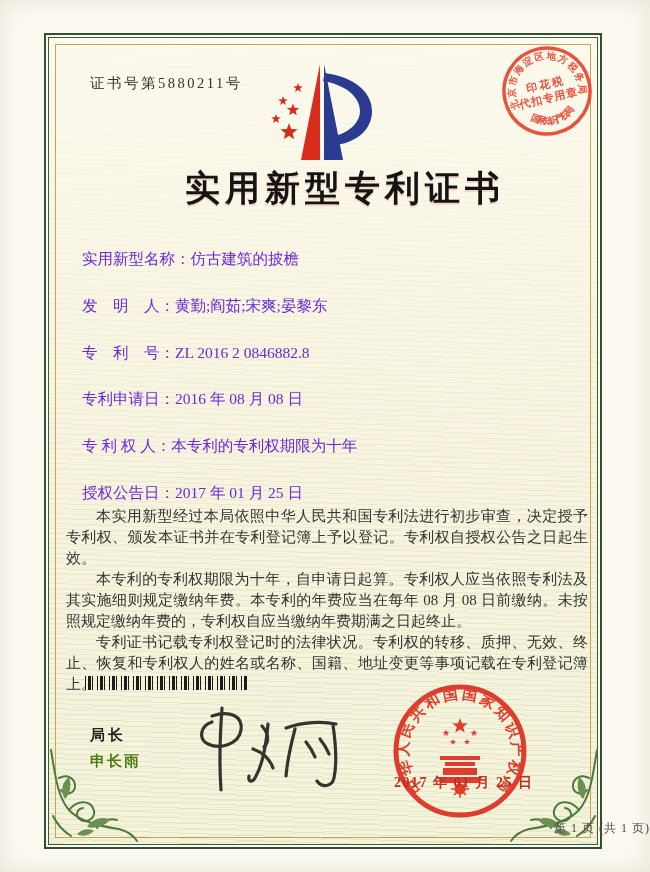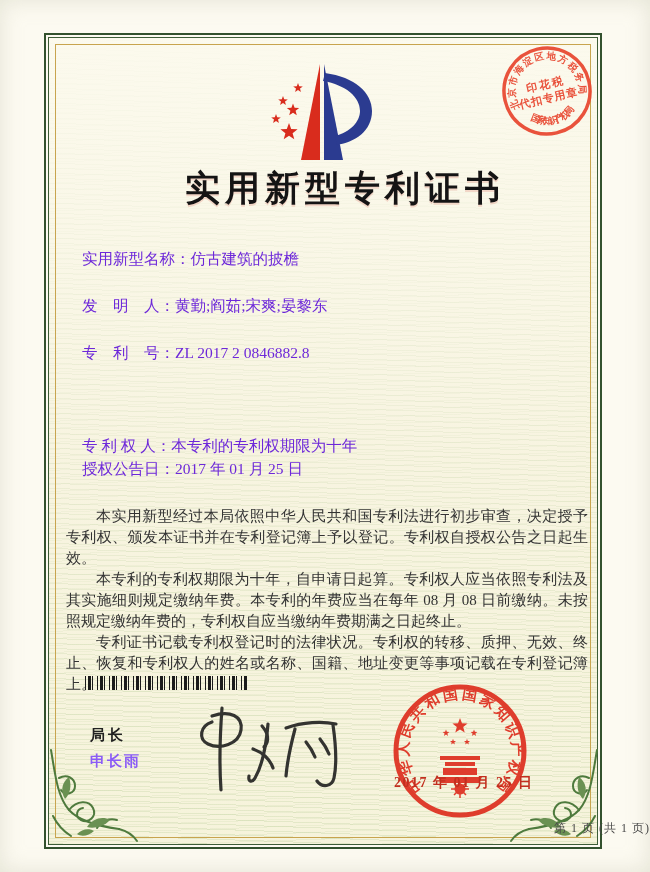--- a/index.html
+++ b/index.html
@@ -18,31 +18,31 @@
       repeating-linear-gradient(2deg, rgba(145,182,115,.25) 0 1px, rgba(0,0,0,0) 1px 5px),
       repeating-linear-gradient(-2deg, rgba(145,182,115,.14) 0 1px, rgba(0,0,0,0) 1px 7px),
       #f8f5e3;}
   .frame3{position:absolute; inset:6px; border:1px solid #c8a44e;}
   
   .cert-no{position:absolute; left:90px; top:74px; font-size:14.5px; letter-spacing:2.5px; color:#333;}
   .title{position:absolute; left:0; top:165px; width:650px; text-align:center;
     font-size:35px; font-weight:bold; letter-spacing:5px; color:#141414;
     text-shadow:0 2px 0 rgba(205,45,30,.16);margin-left:20px;}
   .field{position:absolute; left:82px; font-size:15.5px; color:#6d28d9; white-space:nowrap;}
-  .f0{top:249px}.f1{top:296px}.f2{top:343px}.f3{top:389px}.f4{top:436px}.f5{top:459px}
+  .f0{top:249px}.f1{top:296px}.f2{top:343px}.f3{top:389px}.f4{top:436px}.f5{top:483px}
   .paras{position:absolute; left:66px; top:506px; width:522px; font-size:15px;
     line-height:21px; color:#333; text-align:justify;}
   .paras p{margin:0; text-indent:2em;}
   .barcode{position:absolute; left:85px; top:676px; width:162px; height:14px;
     background:repeating-linear-gradient(90deg,#1b1b1b 0 1.5px,transparent 1.5px 3px,
       #1b1b1b 3px 6px,transparent 6px 7.5px,#1b1b1b 7.5px 8.5px,transparent 8.5px 12px);}
   .signer-title{position:absolute; left:90px; top:726px; font-size:15px; font-weight:bold;
     letter-spacing:3px; color:#222;text-align:right;}
   .signer-name{position:absolute; left:90px; top:752px; font-size:15px; font-weight:bold;
-    letter-spacing:2px; color:#8b5cf6;}
+    letter-spacing:2px; color:#4d7c0f;}
   .signature{position:absolute; left:175px; top:698px;}
   .main-seal{position:absolute; left:385px; top:676px; opacity:.93;}
   .date-stamp{position:absolute; left:394px; top:774px; font-size:14px; font-weight:bold;
     letter-spacing:1.5px; color:#c22f1f;}
   .tax-seal{position:absolute; left:494px; top:38px; transform:rotate(-13deg); opacity:.92;}
   .footer{position:absolute; left:0; top:820px; width:650px; text-align:right;
     font-size:12px; letter-spacing:1px; color:#4a4a4a;}
   .logo{position:absolute; left:258px; top:58px;}
   .ornament{position:absolute; width:95px; height:95px;}
   .orn-left{left:47px; top:748px;}
@@ -83,39 +83,41 @@
       <path d="M 6,68 C 10,76 16,83 24,88"></path>
       <path d="M 50,80 C 54,73 62,70 70,72"></path>
     </g>
     <g fill="#6a9152" stroke="none">
       <path d="M 40,79 C 46,70 56,68 63,72 C 57,79 46,81 40,79 Z"></path>
       <path d="M 18,51 C 13,43 15,34 22,29 C 25,38 23,46 18,51 Z"></path>
       <path d="M 30,86 C 35,81 42,80 47,83 C 42,88 34,89 30,86 Z"></path>
     </g>
   </svg>
 
+  <div class="cert-no">证书号第5880211号</div>
 
   <svg class="logo" width="130" height="110" viewBox="0 0 130 110">
     <polygon points="62,6 62,102 43,102" fill="#d92c1d"></polygon>
     <polygon points="66,6 66,102 85,102" fill="#2b3b90"></polygon>
     <path d="M 67,15 C 97,19 114,35 114,53 C 114,73 97,84 79,87 L 77,78 C 92,74 102,64 102,53 C 102,39 88,27 65,23 Z" fill="#2b3b90"></path>
     <g id="logo-stars" fill="#d92c1d">
         <polygon points="40.0,25.0 41.2,28.3 44.8,28.5 42.0,30.6 42.9,34.0 40.0,32.1 37.1,34.0 38.0,30.6 35.2,28.5 38.8,28.3"></polygon>
         <polygon points="25.0,38.0 26.2,41.3 29.8,41.5 27.0,43.6 27.9,47.0 25.0,45.1 22.1,47.0 23.0,43.6 20.2,41.5 23.8,41.3"></polygon>
         <polygon points="35.0,45.5 36.6,49.8 41.2,50.0 37.6,52.8 38.8,57.3 35.0,54.7 31.2,57.3 32.4,52.8 28.8,50.0 33.4,49.8"></polygon>
         <polygon points="18.0,56.0 19.2,59.3 22.8,59.5 20.0,61.6 20.9,65.0 18.0,63.1 15.1,65.0 16.0,61.6 13.2,59.5 16.8,59.3"></polygon>
         <polygon points="31.0,65.0 33.2,70.9 39.6,71.2 34.6,75.2 36.3,81.3 31.0,77.8 25.7,81.3 27.4,75.2 22.4,71.2 28.8,70.9"></polygon>
       </g>
   </svg>
 
   <div class="title">实用新型专利证书</div>
 
   <div class="field f0"><span>实用新型名称：</span><span>仿古建筑的披檐</span></div>
   <div class="field f1"><span>发　明　人：</span><span>黄勤;阎茹;宋爽;晏黎东</span></div>
-  <div class="field f2"><span>专　利　号：</span><span>ZL 2017 2 0846882.8</span></div>
+  <div class="field f2"><span>专　利　号：</span><span>ZL 2016 2 0846882.8</span></div>
+  <div class="field f3"><span>专利申请日：</span><span>2016 年 08 月 08 日</span></div>
   <div class="field f4"><span>专 利 权 人：</span><span>本专利的专利权期限为十年</span></div>
   <div class="field f5"><span>授权公告日：</span><span>2017 年 01 月 25 日</span></div>
 
   <div class="paras">
     <p>本实用新型经过本局依照中华人民共和国专利法进行初步审查，决定授予专利权、颁发本证书并在专利登记簿上予以登记。专利权自授权公告之日起生效。</p>
     <p>本专利的专利权期限为十年，自申请日起算。专利权人应当依照专利法及其实施细则规定缴纳年费。本专利的年费应当在每年 08 月 08 日前缴纳。未按照规定缴纳年费的，专利权自应当缴纳年费期满之日起终止。</p>
     <p>专利证书记载专利权登记时的法律状况。专利权的转移、质押、无效、终止、恢复和专利权人的姓名或名称、国籍、地址变更等事项记载在专利登记簿上。</p>
   </div>
 
   <div class="barcode"></div>

